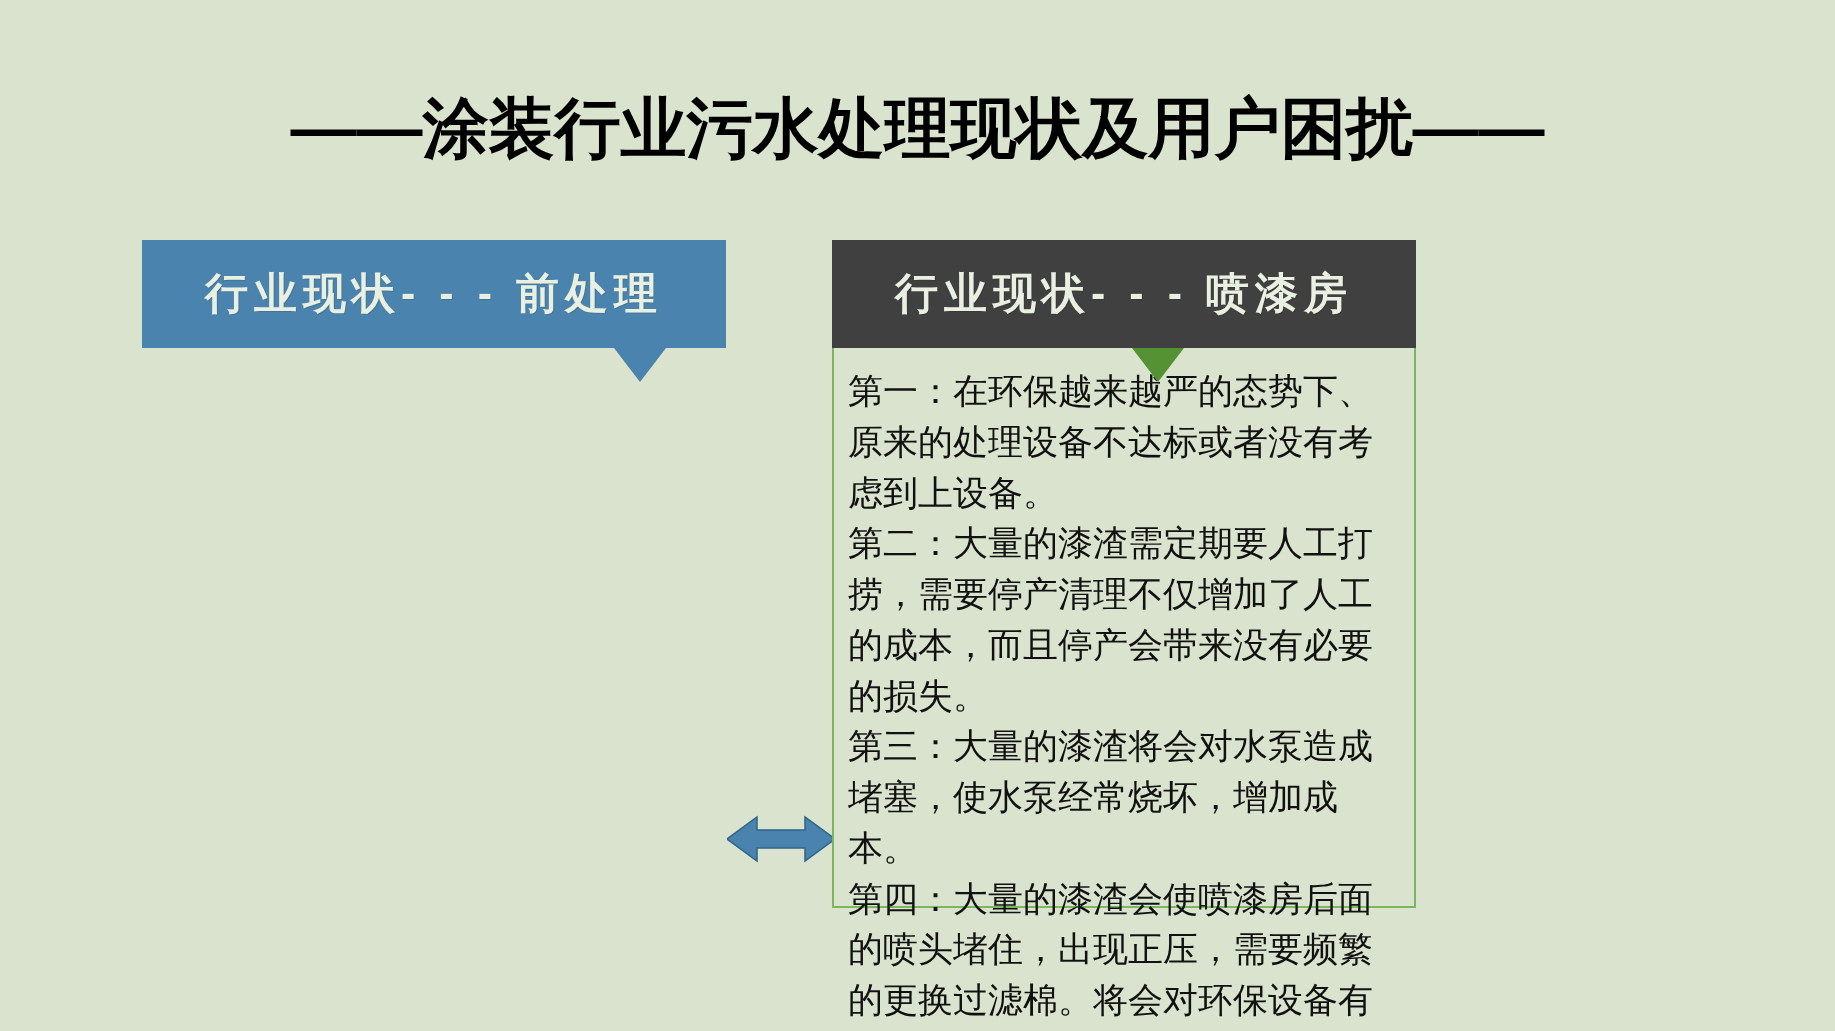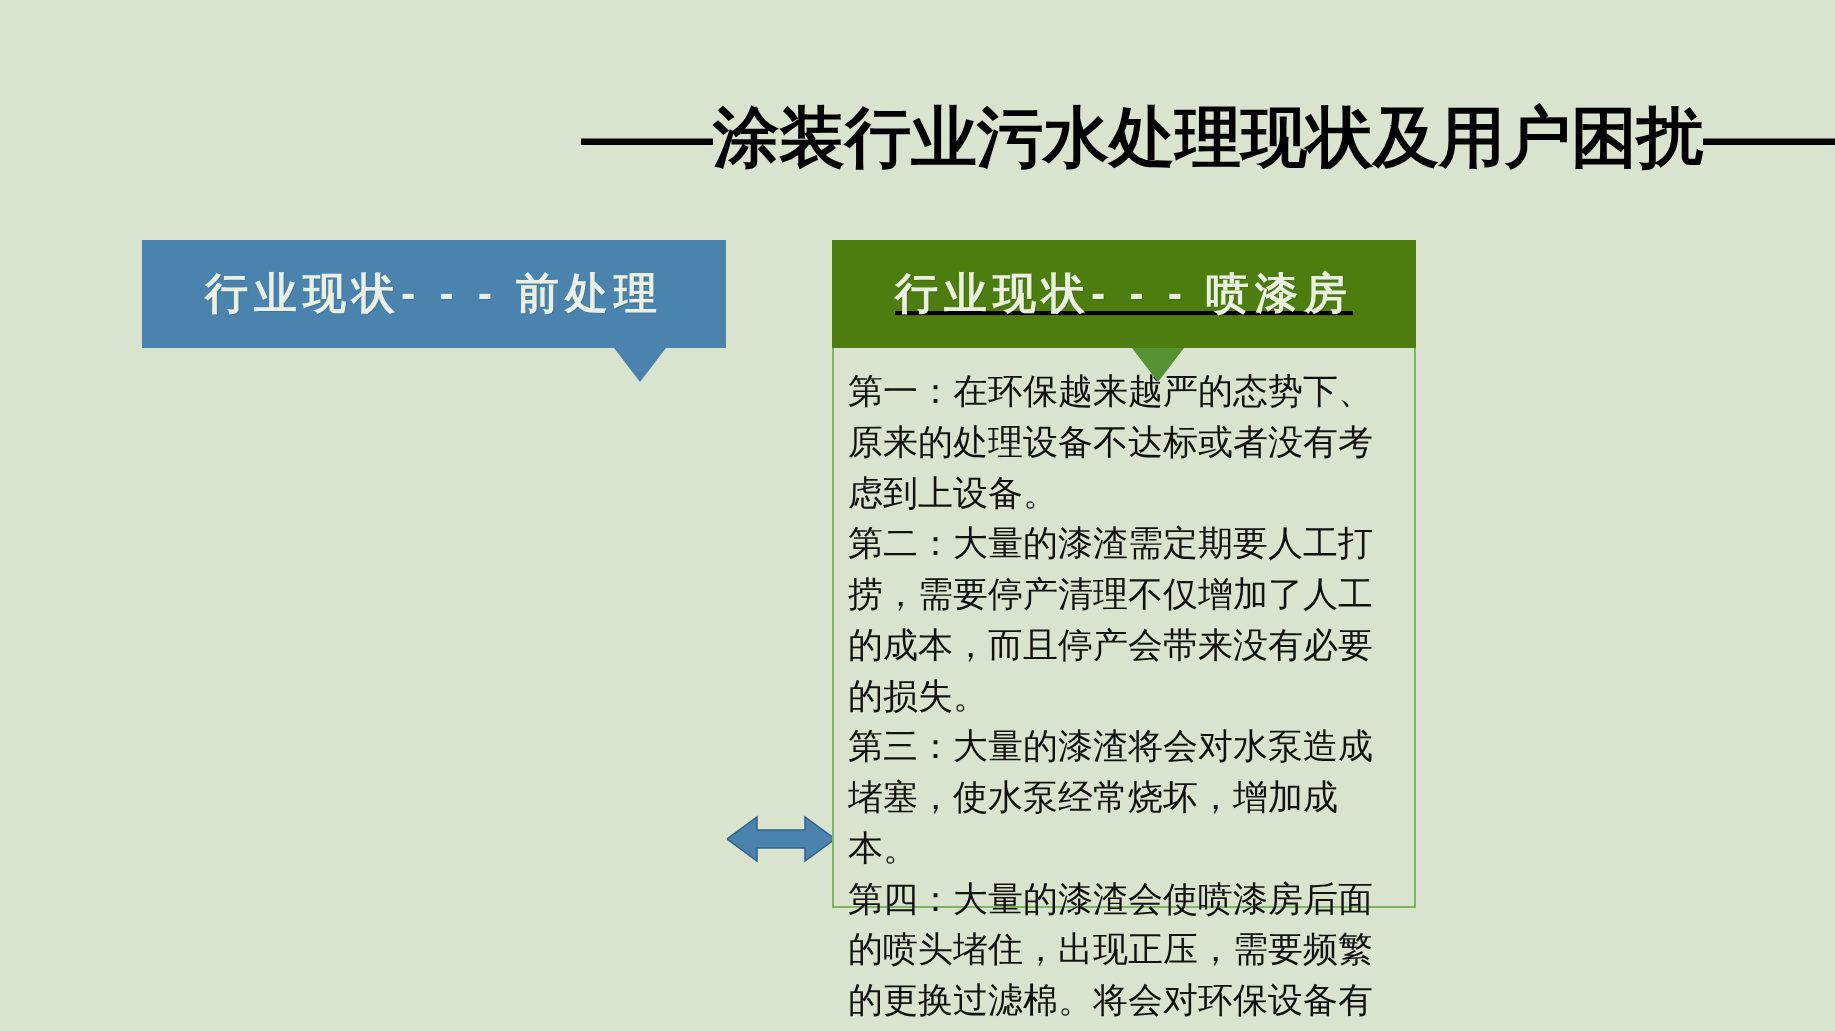--- a/index.html
+++ b/index.html
@@ -18,24 +18,24 @@
 
   .slide {
     position: absolute;
     inset: 0;
     background: #d9e3cd;
   }
 
   
   .title-wrap {
     position: absolute;
-    top: 57px;
+    top: 48px;
     left: 0;
     width: 100%;
-    text-align: right;
+    text-align: center;
   }
   .slide-title {
     display: inline-block;
     font-size: 66px;
     font-weight: bold;
     color: #000000;
     letter-spacing: 0px;
     line-height: 1.1;
     white-space: nowrap;
   }
@@ -60,21 +60,21 @@
   
   .card-header {
     position: relative;
     height: 108px;
     display: flex;
     align-items: center;
     justify-content: center;
     box-sizing: border-box;
   }
   .card.left  .card-header { background: #4a84ae; }
-  .card.right .card-header { background: #4d7c0f; text-decoration: underline; }
+  .card.right .card-header { background: #404040; }
 
   .card-header-text {
     font-size: 43px;
     font-weight: bold;
     color: #e9f0e2;
     letter-spacing: 6px;
     text-shadow: 1px 1px 0 rgba(0,0,0,0.12);
     white-space: nowrap;
   }
 

